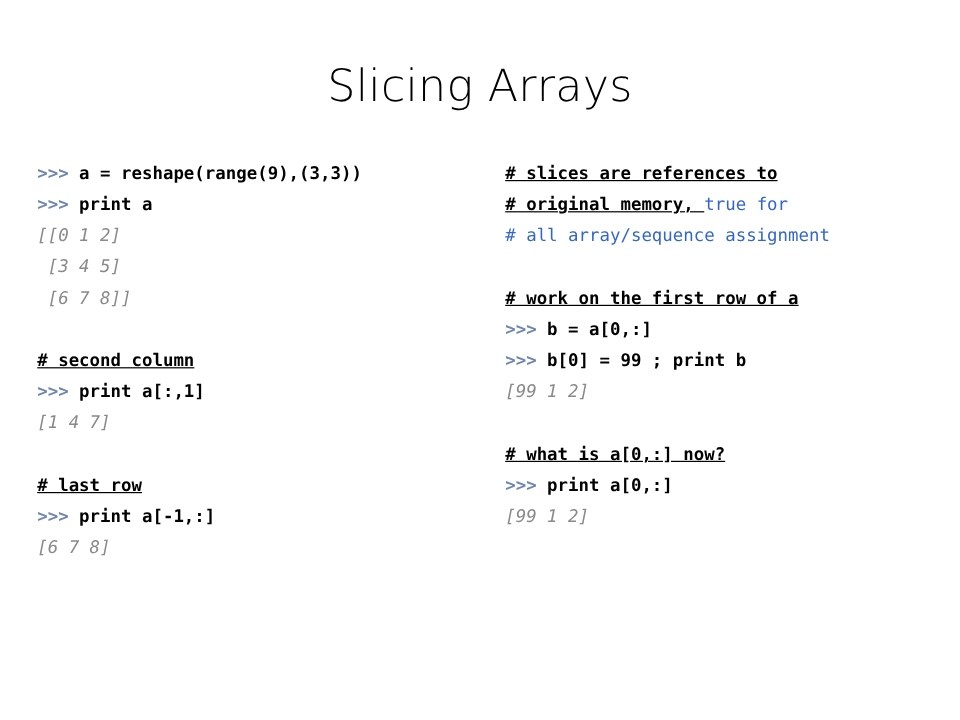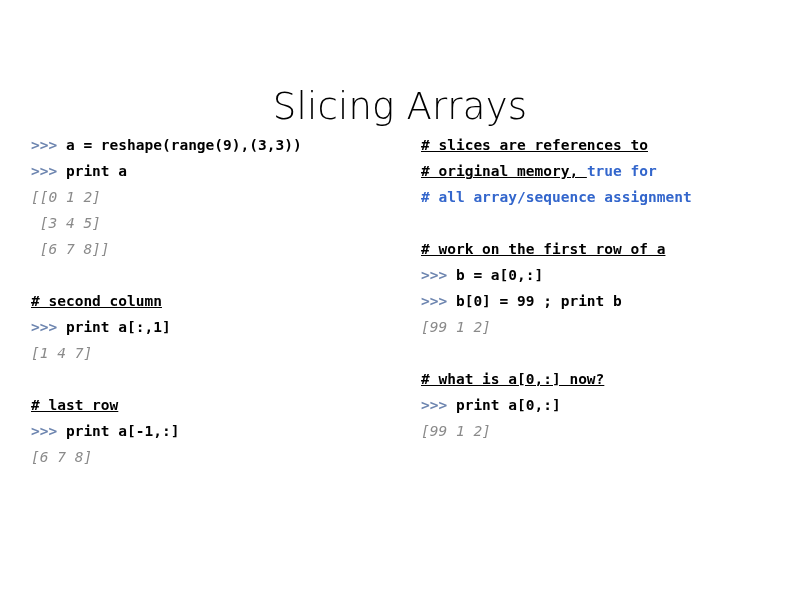--- a/index.html
+++ b/index.html
@@ -71,32 +71,32 @@
     color: #000000;
     font-weight: bold;
   }
   .tok-comment {
     color: #000000;
     font-weight: bold;
     text-decoration: underline;
   }
   .tok-highlight {
     color: #3366cc;
-    font-weight: bold;
+    font-weight: normal;
   }
   .tok-output {
     color: #8a8a8a;
     font-weight: normal;
     font-style: italic;
   }
 </style>
 </head>
 <body style="background: rgb(255, 255, 255);">
 
 <div id="slide" style="background: rgb(255, 255, 255);">
 
-  <div id="slide-title" style="color: rgb(0, 0, 0); margin-top: 35px;">Slicing Arrays</div>
+  <div id="slide-title" style="color: rgb(0, 0, 0);">Slicing Arrays</div>
 
   <div id="col-left" class="code-col"><div class="code-line"><span class="tok tok-prompt" style="color: rgb(110, 134, 176);">&gt;&gt;&gt; </span><span class="tok tok-code" style="color: rgb(0, 0, 0);">a = reshape(range(9),(3,3))</span></div><div class="code-line"><span class="tok tok-prompt" style="color: rgb(110, 134, 176);">&gt;&gt;&gt; </span><span class="tok tok-code" style="color: rgb(0, 0, 0);">print a</span></div><div class="code-line"><span class="tok tok-output" style="color: rgb(138, 138, 138);">[[0 1 2]</span></div><div class="code-line"><span class="tok tok-output" style="color: rgb(138, 138, 138);"> [3 4 5]</span></div><div class="code-line"><span class="tok tok-output" style="color: rgb(138, 138, 138);"> [6 7 8]]</span></div><div class="code-line spacer"><span class="tok tok-output" style="color: rgb(138, 138, 138);"> </span></div><div class="code-line"><span class="tok tok-comment" style="color: rgb(0, 0, 0);"># second column</span></div><div class="code-line"><span class="tok tok-prompt" style="color: rgb(110, 134, 176);">&gt;&gt;&gt; </span><span class="tok tok-code" style="color: rgb(0, 0, 0);">print a[:,1]</span></div><div class="code-line"><span class="tok tok-output" style="color: rgb(138, 138, 138);">[1 4 7]</span></div><div class="code-line spacer"><span class="tok tok-output" style="color: rgb(138, 138, 138);"> </span></div><div class="code-line"><span class="tok tok-comment" style="color: rgb(0, 0, 0);"># last row</span></div><div class="code-line"><span class="tok tok-prompt" style="color: rgb(110, 134, 176);">&gt;&gt;&gt; </span><span class="tok tok-code" style="color: rgb(0, 0, 0);">print a[-1,:]</span></div><div class="code-line"><span class="tok tok-output" style="color: rgb(138, 138, 138);">[6 7 8]</span></div></div>
 
   <div id="col-right" class="code-col"><div class="code-line"><span class="tok tok-comment" style="color: rgb(0, 0, 0);"># slices are references to</span></div><div class="code-line"><span class="tok tok-comment" style="color: rgb(0, 0, 0);"># original memory, </span><span class="tok tok-highlight" style="color: rgb(51, 102, 204);">true for</span></div><div class="code-line"><span class="tok tok-highlight" style="color: rgb(51, 102, 204);"># all array/sequence assignment</span></div><div class="code-line spacer"><span class="tok tok-output" style="color: rgb(138, 138, 138);"> </span></div><div class="code-line"><span class="tok tok-comment" style="color: rgb(0, 0, 0);"># work on the first row of a</span></div><div class="code-line"><span class="tok tok-prompt" style="color: rgb(110, 134, 176);">&gt;&gt;&gt; </span><span class="tok tok-code" style="color: rgb(0, 0, 0);">b = a[0,:]</span></div><div class="code-line"><span class="tok tok-prompt" style="color: rgb(110, 134, 176);">&gt;&gt;&gt; </span><span class="tok tok-code" style="color: rgb(0, 0, 0);">b[0] = 99 ; print b</span></div><div class="code-line"><span class="tok tok-output" style="color: rgb(138, 138, 138);">[99 1 2]</span></div><div class="code-line spacer"><span class="tok tok-output" style="color: rgb(138, 138, 138);"> </span></div><div class="code-line"><span class="tok tok-comment" style="color: rgb(0, 0, 0);"># what is a[0,:] now?</span></div><div class="code-line"><span class="tok tok-prompt" style="color: rgb(110, 134, 176);">&gt;&gt;&gt; </span><span class="tok tok-code" style="color: rgb(0, 0, 0);">print a[0,:]</span></div><div class="code-line"><span class="tok tok-output" style="color: rgb(138, 138, 138);">[99 1 2]</span></div></div>
 
 </div>
 
 </body></html>

